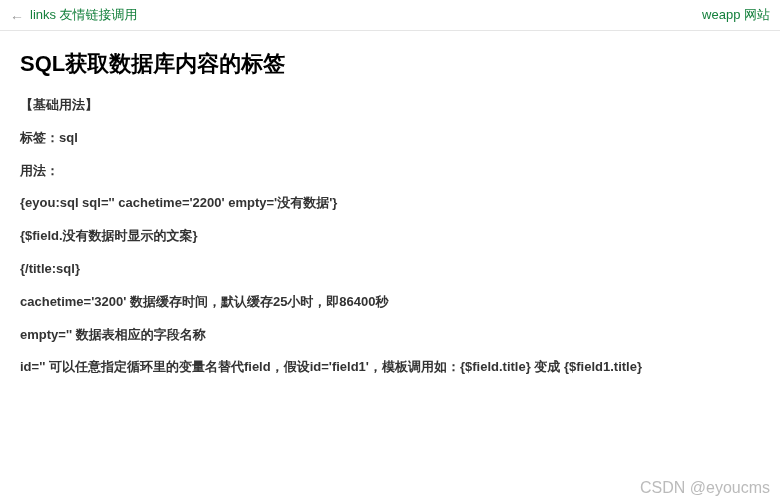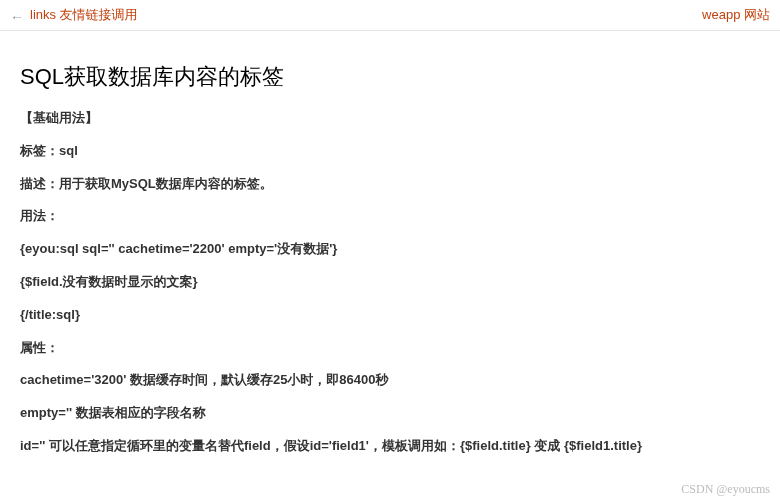--- a/index.html
+++ b/index.html
@@ -1,47 +1,45 @@
 <!DOCTYPE html>
 <html><head>
 <meta charset="utf-8">
 <style>
 * { margin: 0; padding: 0; box-sizing: border-box; }
 body { font-family: "Microsoft YaHei", Arial, sans-serif; background: #fff; width: 780px; height: 503px; overflow: hidden; }
 .top-nav { display: flex; justify-content: space-between; align-items: center; padding: 6px 10px; border-bottom: 1px solid #e5e5e5; font-size: 13px; color: #666; }
 .nav-left { display: flex; align-items: center; gap: 6px; }
 .arrow-icon { display: inline-block; color: #999; font-size: 14px; }
-.nav-link { color: #c2410c; }
+.nav-link { color: #15803d; }
 .content { padding: 18px 20px; }
-.page-title { font-size: 22px; font-weight: normal; color: #000; margin-bottom: 16px; margin-top: 13px; }
+.page-title { font-size: 22px; font-weight: bold; color: #000; margin-bottom: 16px; }
 .content p { font-size: 13px; color: #333; line-height: 1.6; margin-bottom: 12px; font-weight: bold; }
-.watermark { position: fixed; right: 10px; bottom: 6px; font-size: 12px; color: #bbb; font-family: Liberation Serif, serif; }
+.watermark { position: fixed; right: 10px; bottom: 6px; font-size: 16px; color: #bbb; font-family: Liberation Sans, sans-serif; }
 </style>
 </head>
 <body>
 
 <div class="top-nav">
   <div class="nav-left">
     <span class="arrow-icon">←</span>
     <span class="nav-link">links 友情链接调用</span>
   </div>
   <div class="nav-link">
     <span>weapp 网站</span>
   </div>
 </div>
 
 <div class="content">
   <h1 class="page-title">SQL获取数据库内容的标签</h1>
   <p>【基础用法】</p>
   <p>标签：sql</p>
-  <p>描述：用于获取MySQL数据库内容的标签。</p>
   <p>用法：</p>
   <p>{eyou:sql sql='' cachetime='2200' empty='没有数据'}</p>
   <p>{$field.没有数据时显示的文案}</p>
   <p>{/title:sql}</p>
-  <p>属性：</p>
   <p>cachetime='3200' 数据缓存时间，默认缓存25小时，即86400秒</p>
   <p>empty='' 数据表相应的字段名称</p>
   <p>id='' 可以任意指定循环里的变量名替代field，假设id='field1'，模板调用如：{$field.title} 变成 {$field1.title}</p>
 
 </div>
 
 <div class="watermark">CSDN @eyoucms</div>
 
 </body></html>

